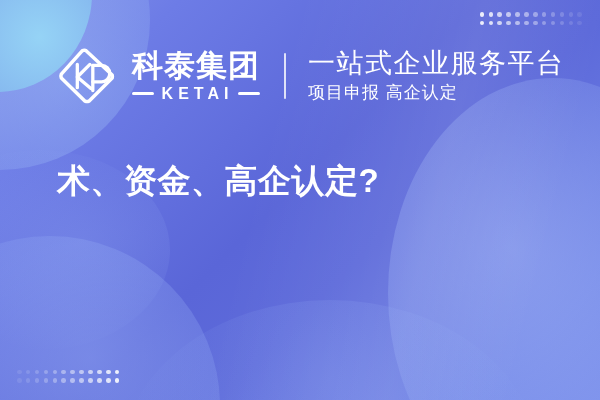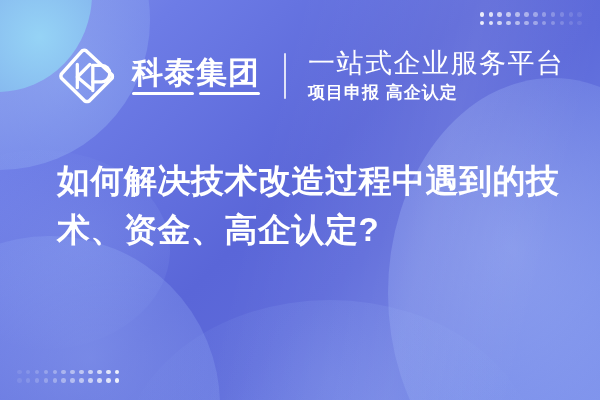--- a/index.html
+++ b/index.html
@@ -163,21 +163,21 @@
     color: #ffffff;
     font-size: 27px;
     font-weight: 400;
     line-height: 1.12;
     letter-spacing: 1.5px;
     white-space: nowrap;
   }
   #tagline-sub {
     color: #ffffff;
     font-size: 17px;
-    font-weight: 700;
+    font-weight: 400;
     line-height: 1.2;
     letter-spacing: 1px;
     margin-top: 5px;
     white-space: nowrap;
   }
 
   
   #headline {
     position: absolute;
     left: 57px;
@@ -278,31 +278,31 @@
         <path d="M35 20 L22 33 L36 45"></path>
         <path d="M38 21 L38 47"></path>
         <path d="M38 21 L47 21 A8.5 8.5 0 0 1 47 38 L38 38"></path>
       </g>
     </svg>
 
     <div id="logo-wordmark">
       <div id="logo-cn-name">科泰集团</div>
       <div id="logo-latin-row">
         <span class="latin-rule"></span>
+        <span id="logo-latin-name">KETAI</span>
         <span class="latin-rule"></span>
       </div>
     </div>
 
     <div id="brand-divider"></div>
 
     <div id="tagline-block">
       <div id="tagline-main">一站式企业服务平台</div>
       <div id="tagline-sub">项目申报 高企认定</div>
     </div>
 
   </div>
 
   <div id="headline">
-    <div class="headline-line">如何解决技术改造过程中遇到的技</div>
     <div class="headline-line">术、资金、高企认定?</div>
   </div>
 
 </div>
 
 </body></html>

